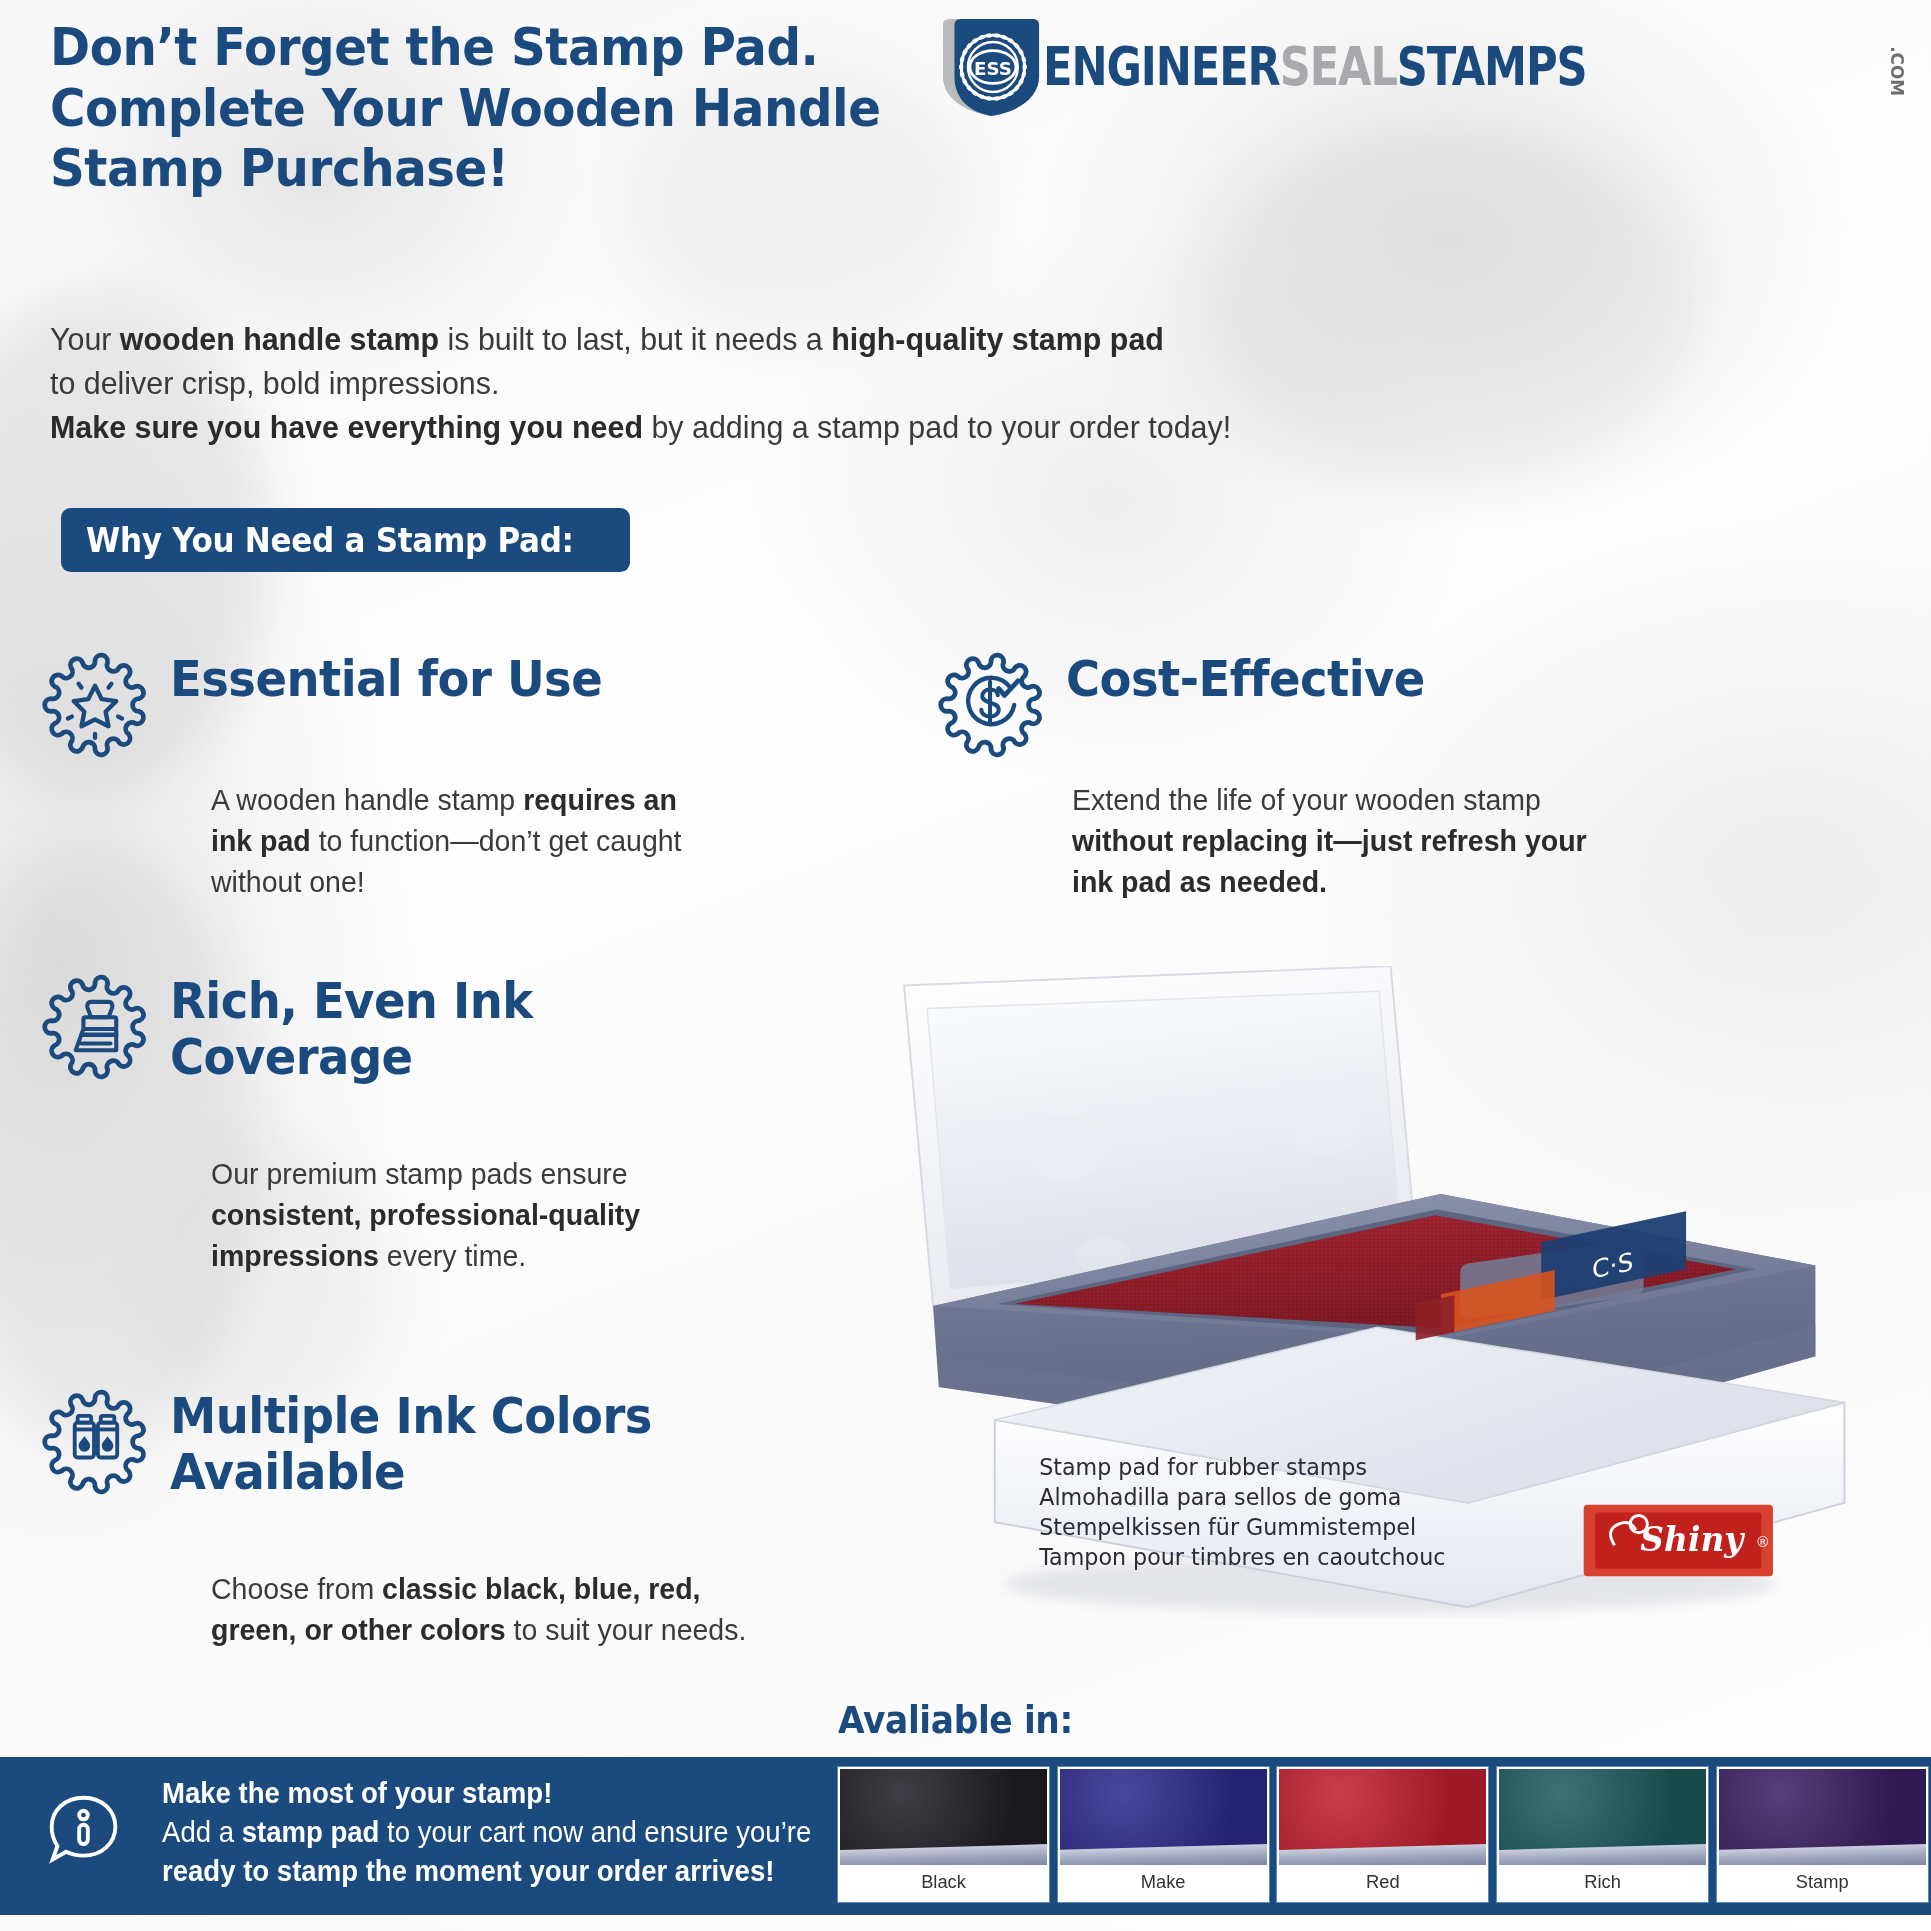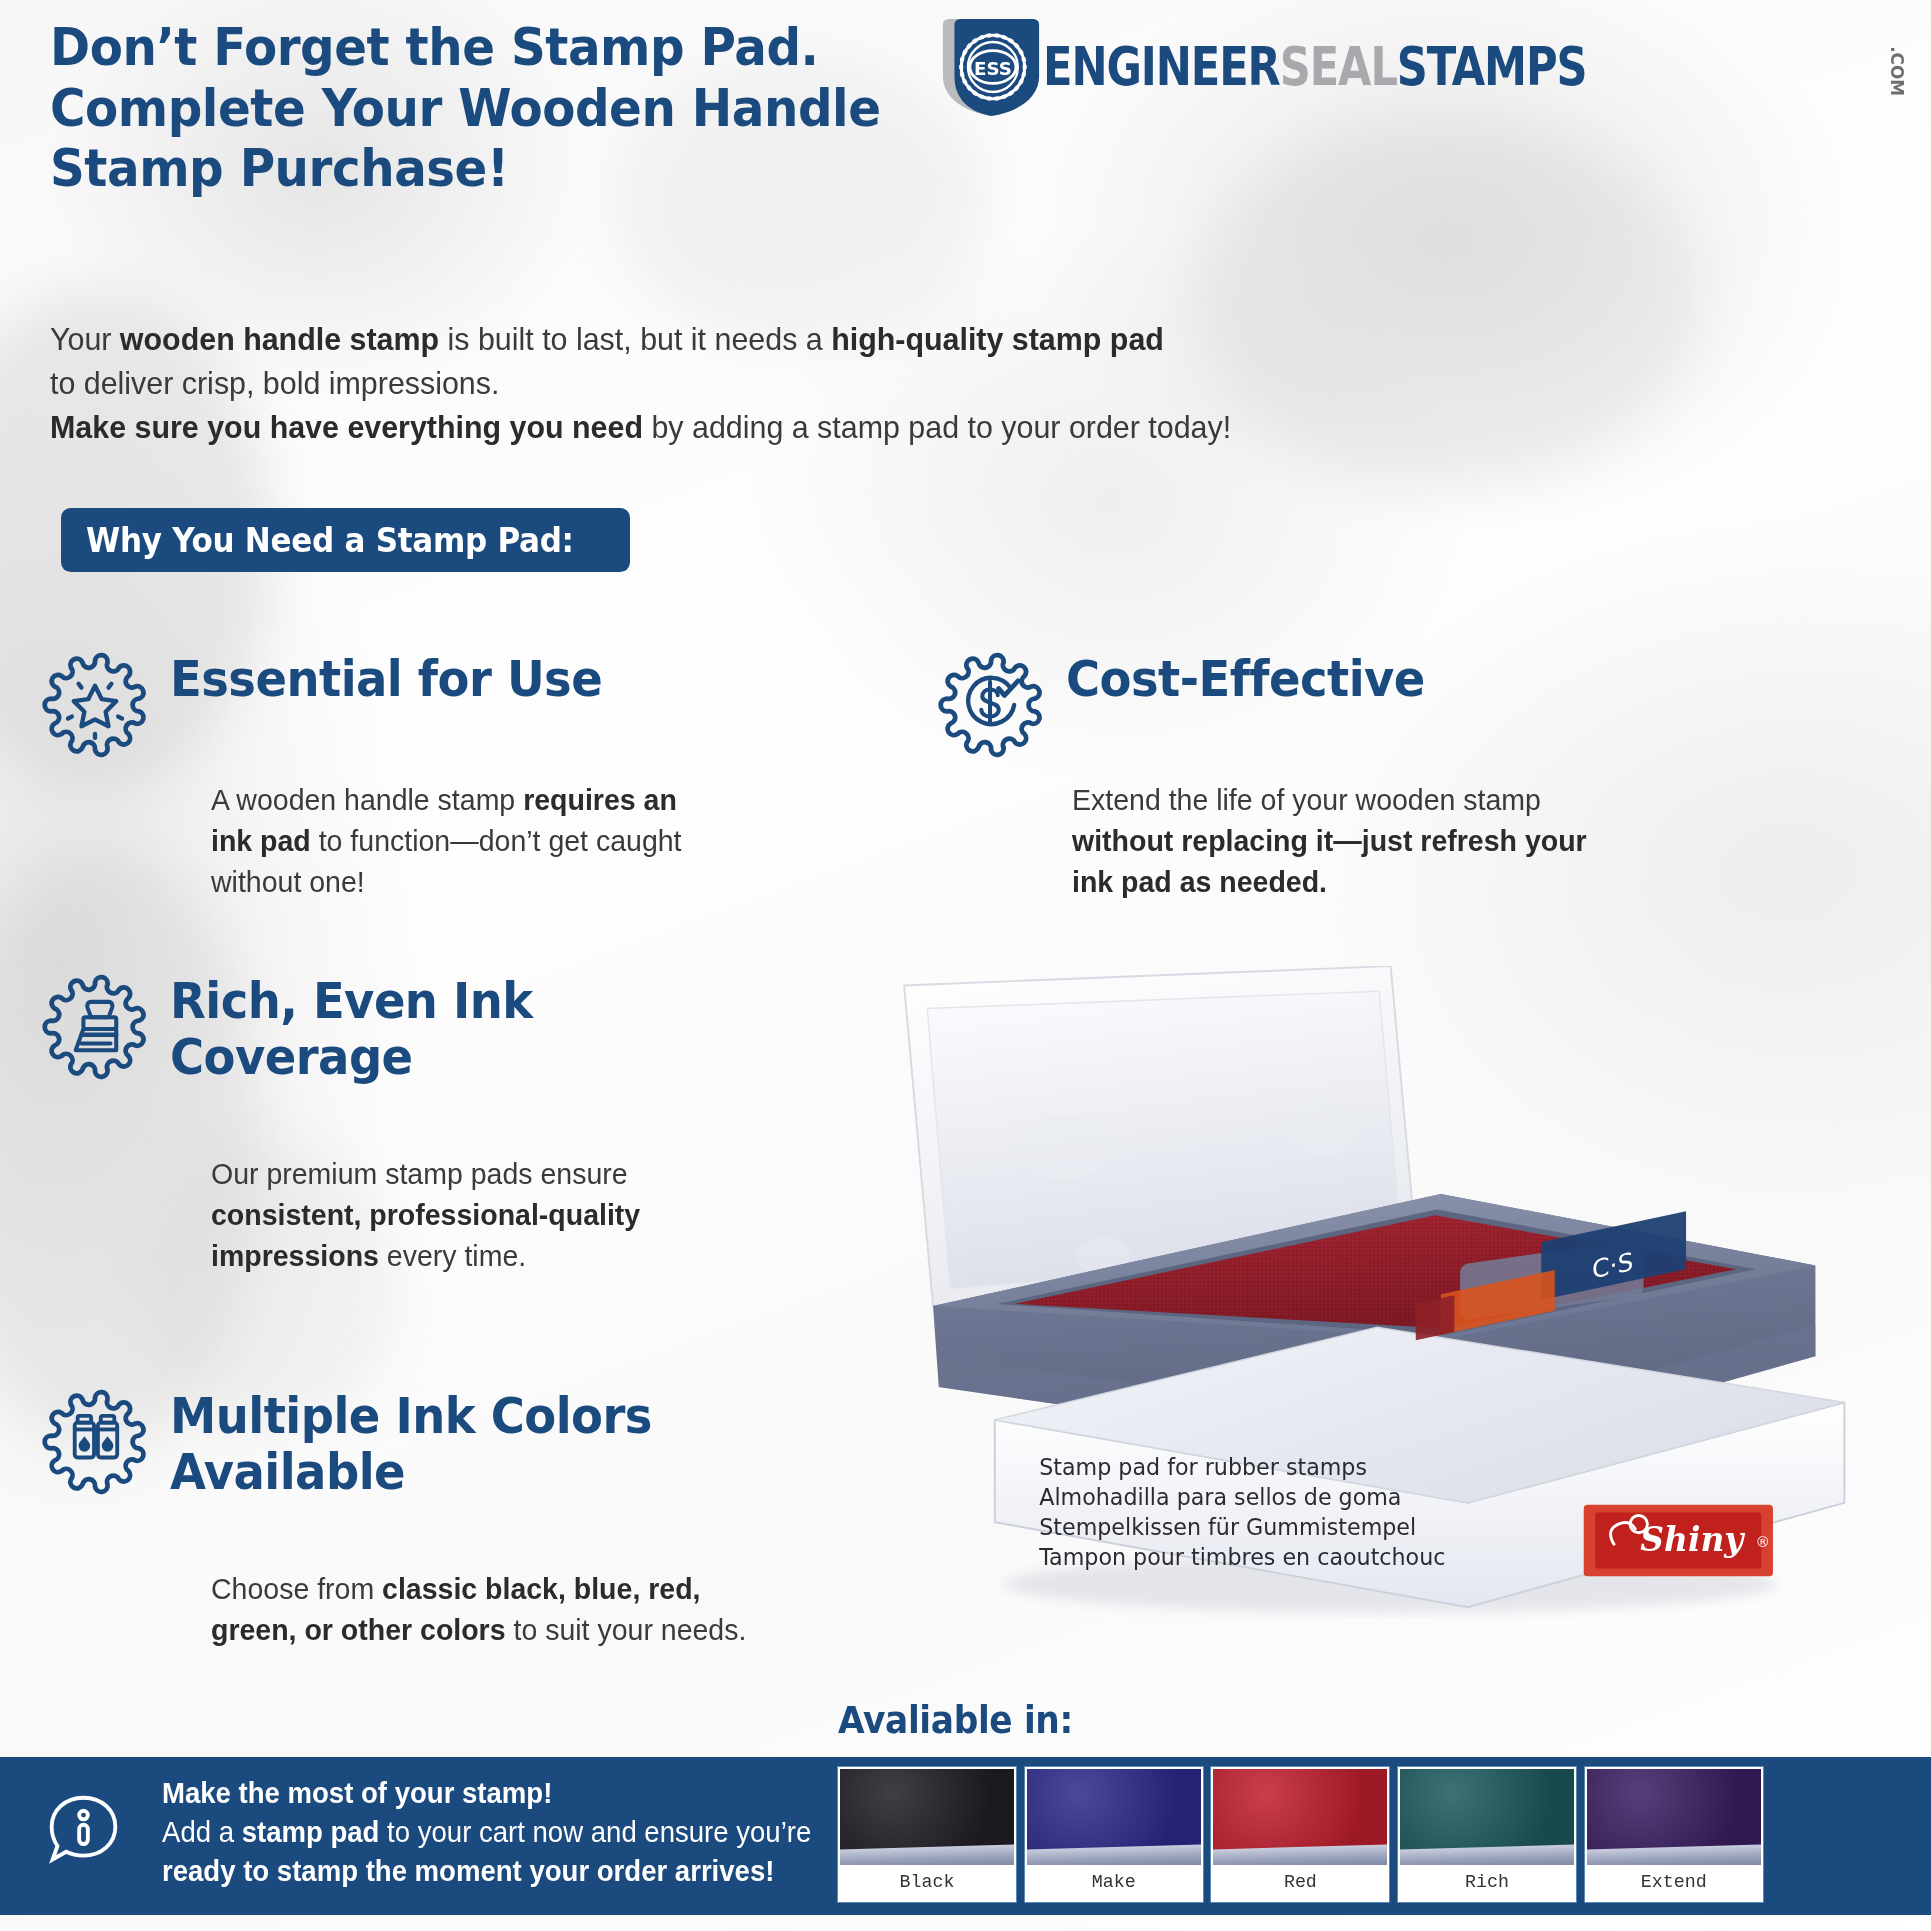--- a/index.html
+++ b/index.html
@@ -163,26 +163,25 @@
   }
   #cta-text b { font-weight: bold; }
   #cta-text div { white-space: nowrap; }
 
   
   #swatches {
     position: absolute; left: 838px; bottom: 13.5px;
     display: flex; gap: 8.7px;
   }
   .swatch {
-    width: 178px; height: 135px;
+    width: 211px; height: 135px;
     border: 2.9px solid #ffffff;
     outline: 1.9px solid #5b8ab4;
     display: flex; flex-direction: column;
     background: #fff;
-    font-family: Liberation Mono, monospace;
   }
   .sw-color {
     flex: 1 1 auto; position: relative; overflow: hidden;
   }
   .sw-color::after {
     content: "";
     position: absolute; left: -6%; right: -6%; bottom: -3.9px; height: 21px;
     background: linear-gradient(180deg, #c9cede 0%, #9aa2bb 55%, #7d86a4 100%);
     transform: rotate(-1.6deg);
   }
@@ -463,19 +462,19 @@
         <div class="swatch">
           <div class="sw-color" style="background: radial-gradient(circle at 30% 25%, rgba(255, 255, 255, 0.14), rgba(0, 0, 0, 0.18) 70%), rgb(192, 30, 46);"></div>
           <div class="sw-label">Red</div>
         </div>
         <div class="swatch">
           <div class="sw-color" style="background: radial-gradient(circle at 30% 25%, rgba(255, 255, 255, 0.14), rgba(0, 0, 0, 0.18) 70%), rgb(29, 90, 94);"></div>
           <div class="sw-label">Rich</div>
         </div>
         <div class="swatch">
           <div class="sw-color" style="background: radial-gradient(circle at 30% 25%, rgba(255, 255, 255, 0.14), rgba(0, 0, 0, 0.18) 70%), rgb(59, 31, 99);"></div>
-          <div class="sw-label">Extend</div>
+          <div class="sw-label">Stamp</div>
         </div>
       </div>
   </div>
 
 </div>
 
 
 </body></html>

